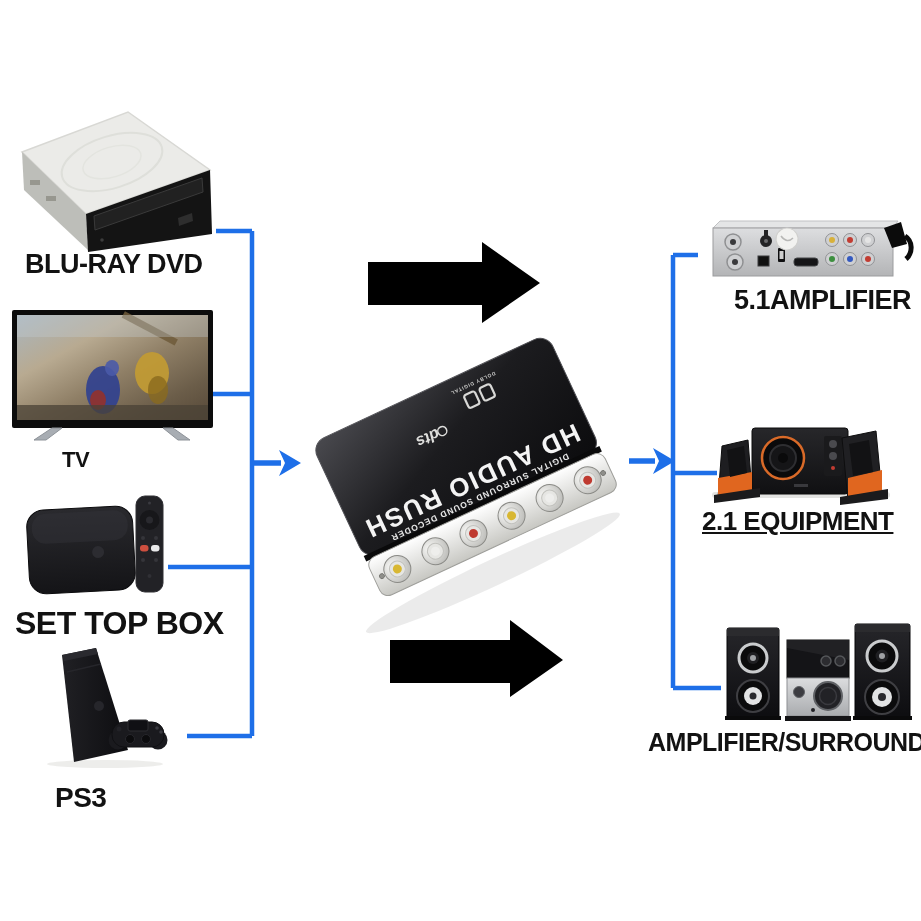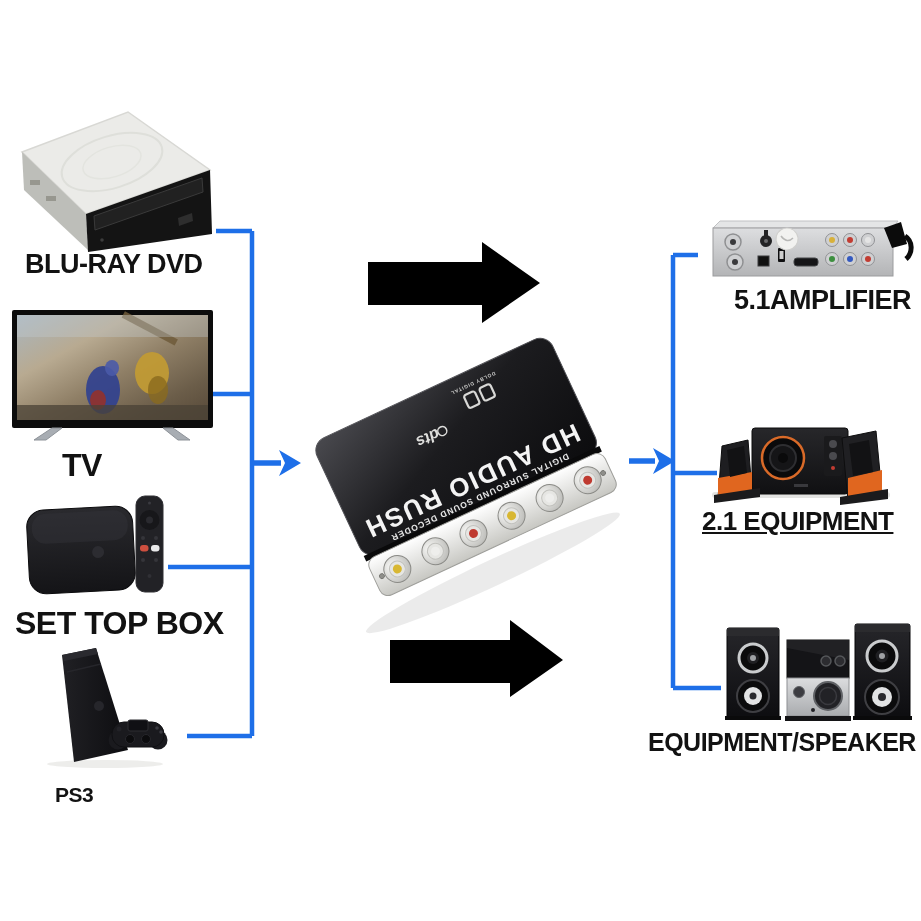--- a/index.html
+++ b/index.html
@@ -6,23 +6,23 @@
   body{
     width:921px;height:921px;background:#ffffff;position:relative;overflow:hidden;
     font-family:"Liberation Sans",sans-serif;
   }
   #art{position:absolute;left:0;top:0;}
   .label{
     position:absolute;font-weight:700;color:var(--label,#121212);
     text-align:left;letter-spacing:-0.5px;line-height:1;white-space:nowrap;
   }
   .lbl-bluray{left:25px;top:251px;width:200px;font-size:27px;}
-  .lbl-tv{left:62px;top:449px;width:100px;font-size:32px;}
+  .lbl-tv{left:62px;top:449px;width:100px;font-size:22px;}
   .lbl-stb{left:15px;top:607px;width:180px;font-size:32px;}
-  .lbl-ps3{left:55px;top:784px;width:90px;font-size:21px;}
+  .lbl-ps3{left:55px;top:784px;width:90px;font-size:28px;}
   .lbl-amp51{left:715px;top:287px;width:185px;font-size:27px;margin-left:19px;}
   .lbl-eq21{left:702px;top:508px;width:200px;font-size:26px;text-decoration:underline;}
   .lbl-ampspk{left:648px;top:730px;width:245px;font-size:25px;}
   .cline{stroke:var(--connector,#1e6fe8);stroke-width:4.5;fill:none;}
   .cshaft{stroke:var(--connector,#1e6fe8);stroke-width:5.5;fill:none;}
   .cfill{fill:var(--connector,#1e6fe8);}
   .barrow{fill:var(--arrow,#000000);}
   .dev-title{font-family:"Liberation Sans",sans-serif;font-weight:800;}
   .dev-sub{font-family:"Liberation Sans",sans-serif;font-weight:700;}
 </style>
@@ -320,13 +320,13 @@
     </g>
   </g>
 </svg>
 
 <div class="label lbl-bluray">BLU-RAY DVD</div>
 <div class="label lbl-tv">TV</div>
 <div class="label lbl-stb">SET TOP BOX</div>
 <div class="label lbl-ps3">PS3</div>
 <div class="label lbl-amp51">5.1AMPLIFIER</div>
 <div class="label lbl-eq21">2.1 EQUIPMENT</div>
-<div class="label lbl-ampspk">EQUIPMENT/SPEAKER</div>
+<div class="label lbl-ampspk">AMPLIFIER/SURROUND</div>
 
 </body></html>

